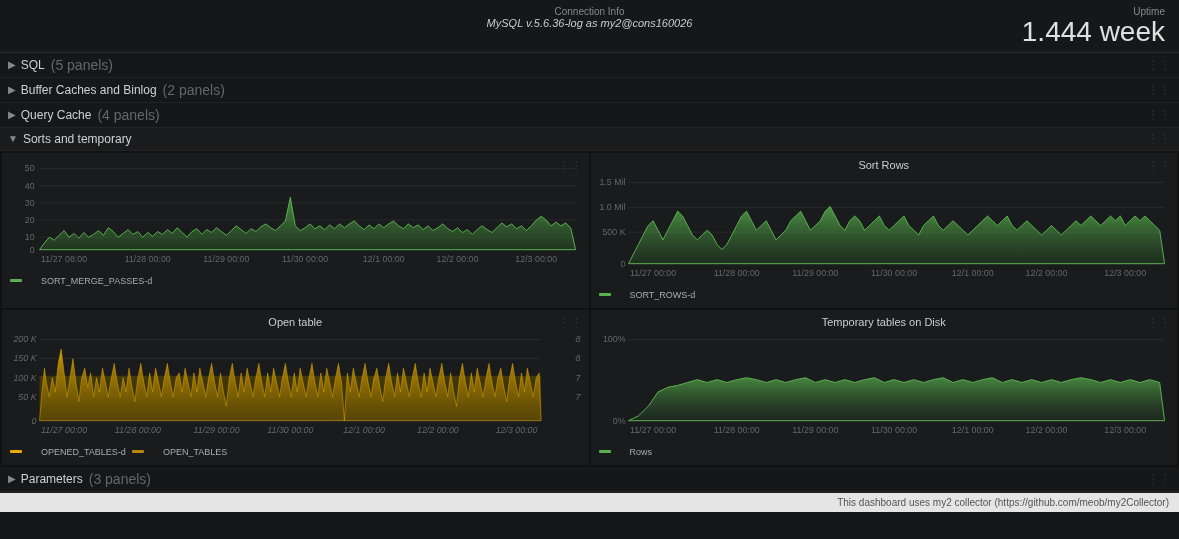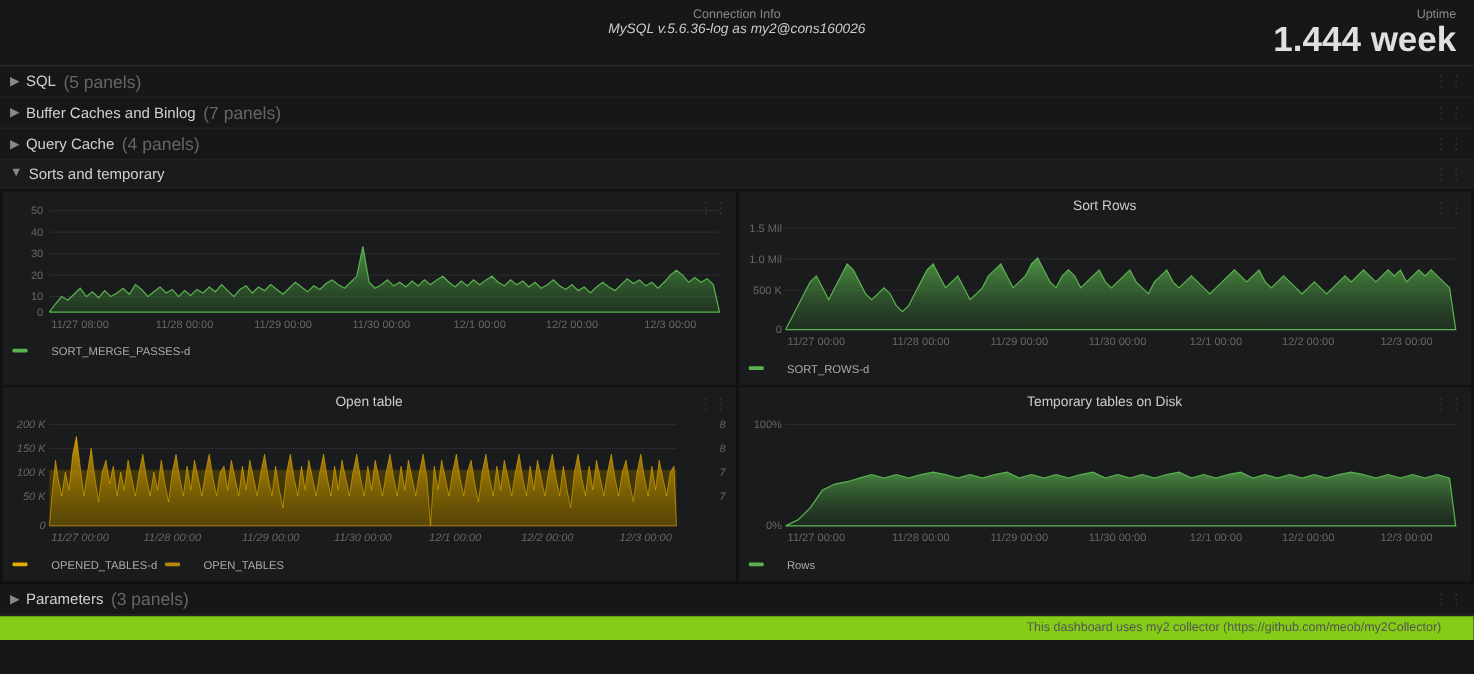--- a/index.html
+++ b/index.html
@@ -35,21 +35,21 @@
     .uptime-box {
       text-align: right;
       min-width: 160px;
     }
     .uptime-box .label {
       font-size: 10px;
       color: #888;
     }
     .uptime-box .value {
       font-size: 28px;
-      font-weight: 700;
+      font-weight: 400;
       color: #e0e0e0;
       line-height: 1.1;
     }
     .section-row {
       display: flex;
       align-items: center;
       padding: 4px 8px;
       border-bottom: 1px solid #222;
       cursor: pointer;
       user-select: none;
@@ -141,22 +141,22 @@
       font-size: 10px;
       color: #888;
       margin-right: 5px;
     }
     .sorts-section-header .sec-title {
       font-size: 12px;
       font-weight: 500;
       color: #d0d0d0;
     }
     .footer-bar {
-      background: #84cc16;
-      padding: 4px 26px;
+      background: #e5e5e5;
+      padding: 4px 10px;
       font-size: 10px;
       color: #555;
       text-align: right;
       border-top: 1px solid #222;
     }
     .grid-line {
       stroke: #2a2a2c;
       stroke-width: 1;
     }
   </style>
@@ -178,21 +178,21 @@
 <div class="section-row" style="position:relative;">
   <span class="chevron">▶</span>
   <span class="sec-title">SQL</span>
   <span class="sec-count">(5 panels)</span>
   <span style="position:absolute;right:8px;color:#333;font-size:12px;">⋮⋮</span>
 </div>
 
 <div class="section-row" style="position:relative;">
   <span class="chevron">▶</span>
   <span class="sec-title">Buffer Caches and Binlog</span>
-  <span class="sec-count">(7 panels)</span>
+  <span class="sec-count">(2 panels)</span>
   <span style="position:absolute;right:8px;color:#333;font-size:12px;">⋮⋮</span>
 </div>
 
 <div class="section-row" style="position:relative;">
   <span class="chevron">▶</span>
   <span class="sec-title">Query Cache</span>
   <span class="sec-count">(4 panels)</span>
   <span style="position:absolute;right:8px;color:#333;font-size:12px;">⋮⋮</span>
 </div>
 

